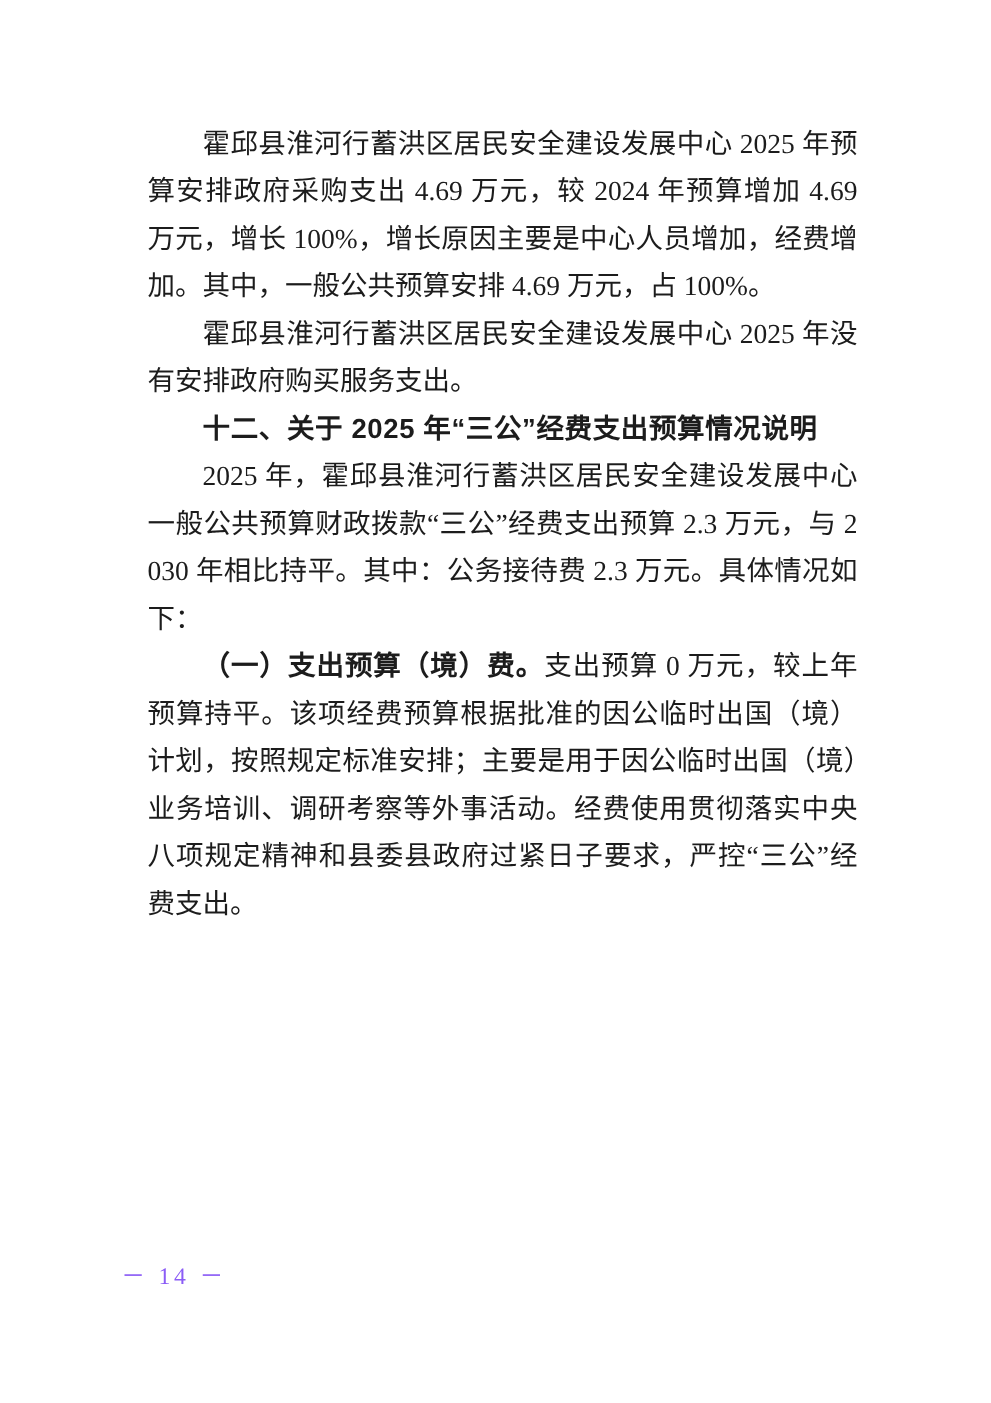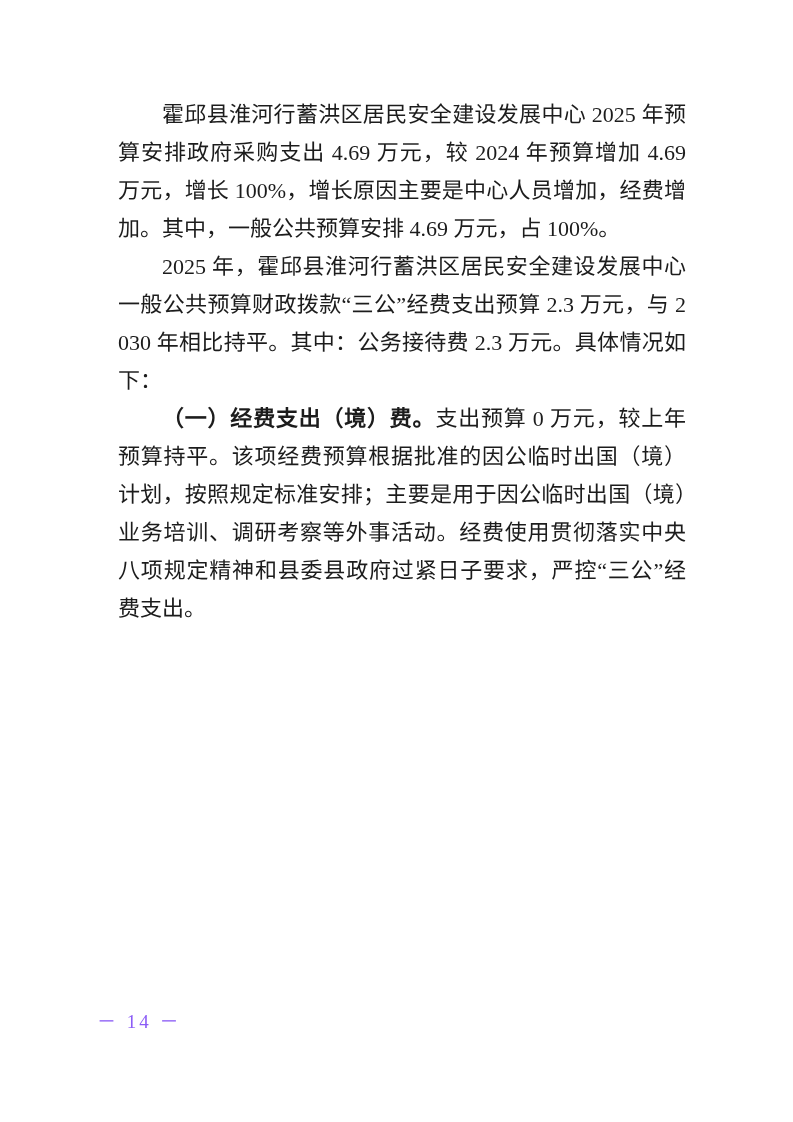--- a/index.html
+++ b/index.html
@@ -56,26 +56,28 @@
 </style>
 </head>
 <body>
 
 <div class="page">
   <div class="content">
 
     <p class="para">霍邱县淮河行蓄洪区居民安全建设发展中心 2025 年预算安排政府采购支出 4.69 万元，较 2024 年预算增加 4.69 万元，增长 100%，增长原因主要是中心人员增加，经费增加。其中，一般公共预算安排 4.69 万元，占 100%。</p>
 
 
+    <p class="para">霍邱县淮河行蓄洪区居民安全建设发展中心 2025 年没有安排政府购买服务支出。</p>
 
+    <p class="heading">十二、关于 2025 年“三公”经费支出预算情况说明</p>
 
     <p class="para">2025 年，霍邱县淮河行蓄洪区居民安全建设发展中心一般公共预算财政拨款“三公”经费支出预算 2.3 万元，与 2030 年相比持平。其中：公务接待费 2.3 万元。具体情况如下：</p>
 
     <p class="para">
-      <span class="lead">（一）经费支出（境）费。</span><span>支出预算 0 万元，较上年预算持平。该项经费预算根据批准的因公临时出国（境）计划，按照规定标准安排；主要是用于因公临时出国（境）业务培训、调研考察等外事活动。经费使用贯彻落实中央八项规定精神和县委县政府过紧日子要求，严控“三公”经费支出。</span>
+      <span class="lead">（一）支出预算（境）费。</span><span>支出预算 0 万元，较上年预算持平。该项经费预算根据批准的因公临时出国（境）计划，按照规定标准安排；主要是用于因公临时出国（境）业务培训、调研考察等外事活动。经费使用贯彻落实中央八项规定精神和县委县政府过紧日子要求，严控“三公”经费支出。</span>
     </p>
 
 
 
   </div>
 
   <div class="footer">－ 14 －</div>
 </div>
 
 </body></html>

